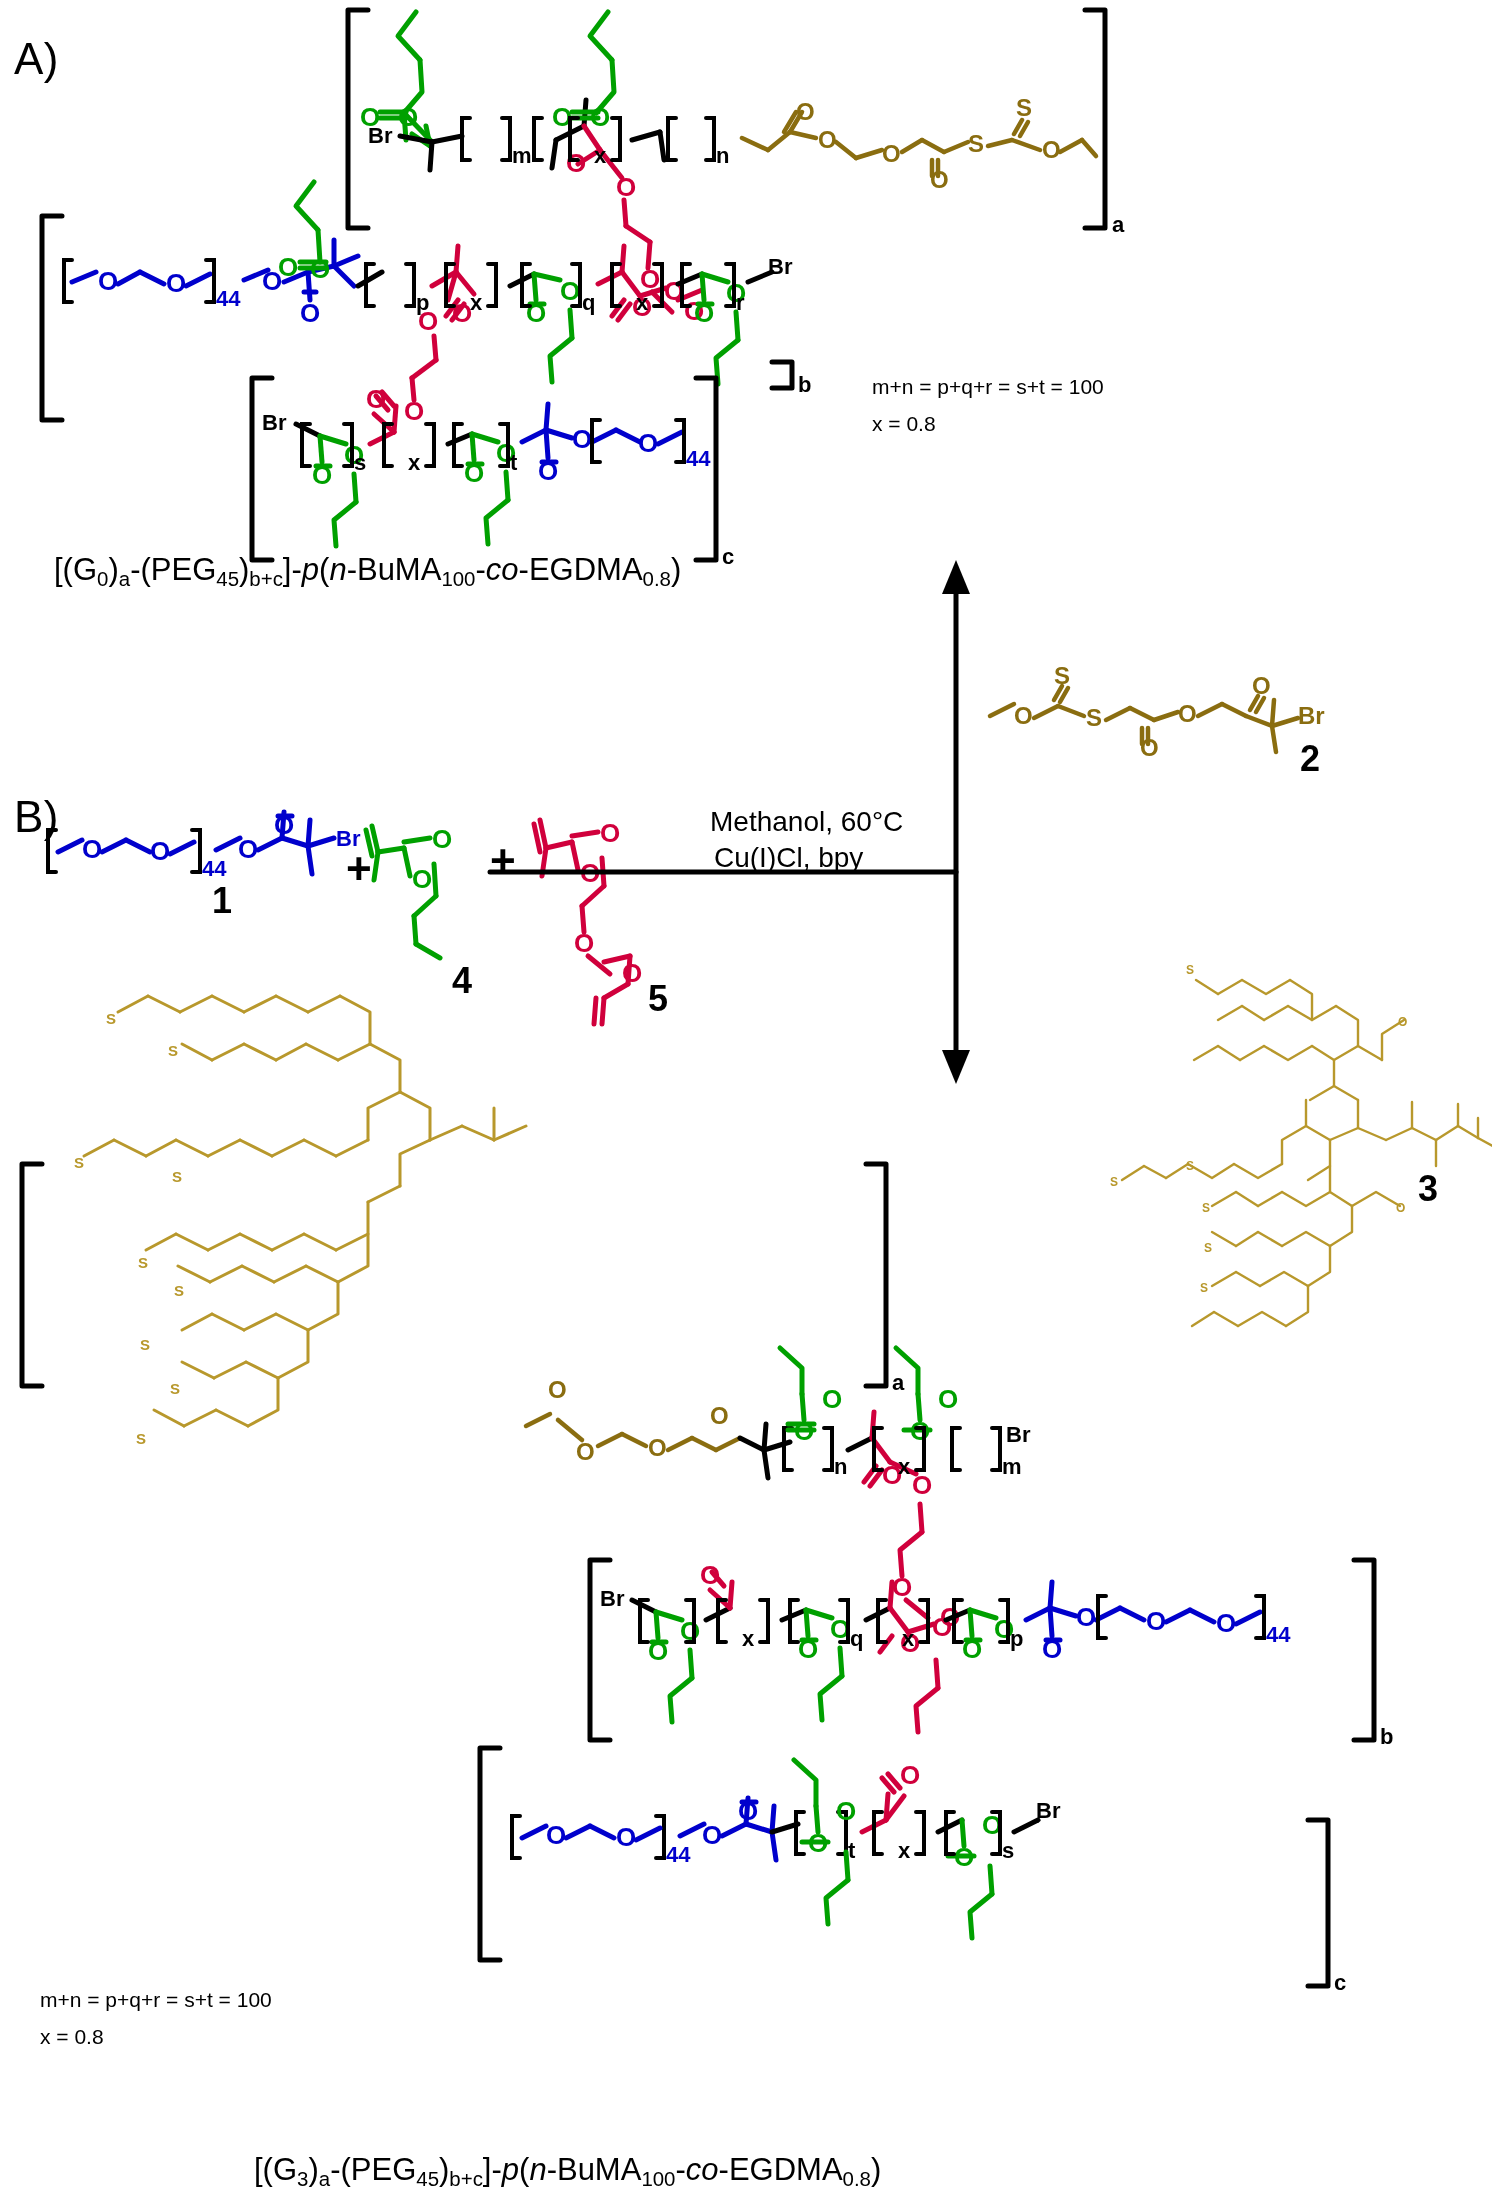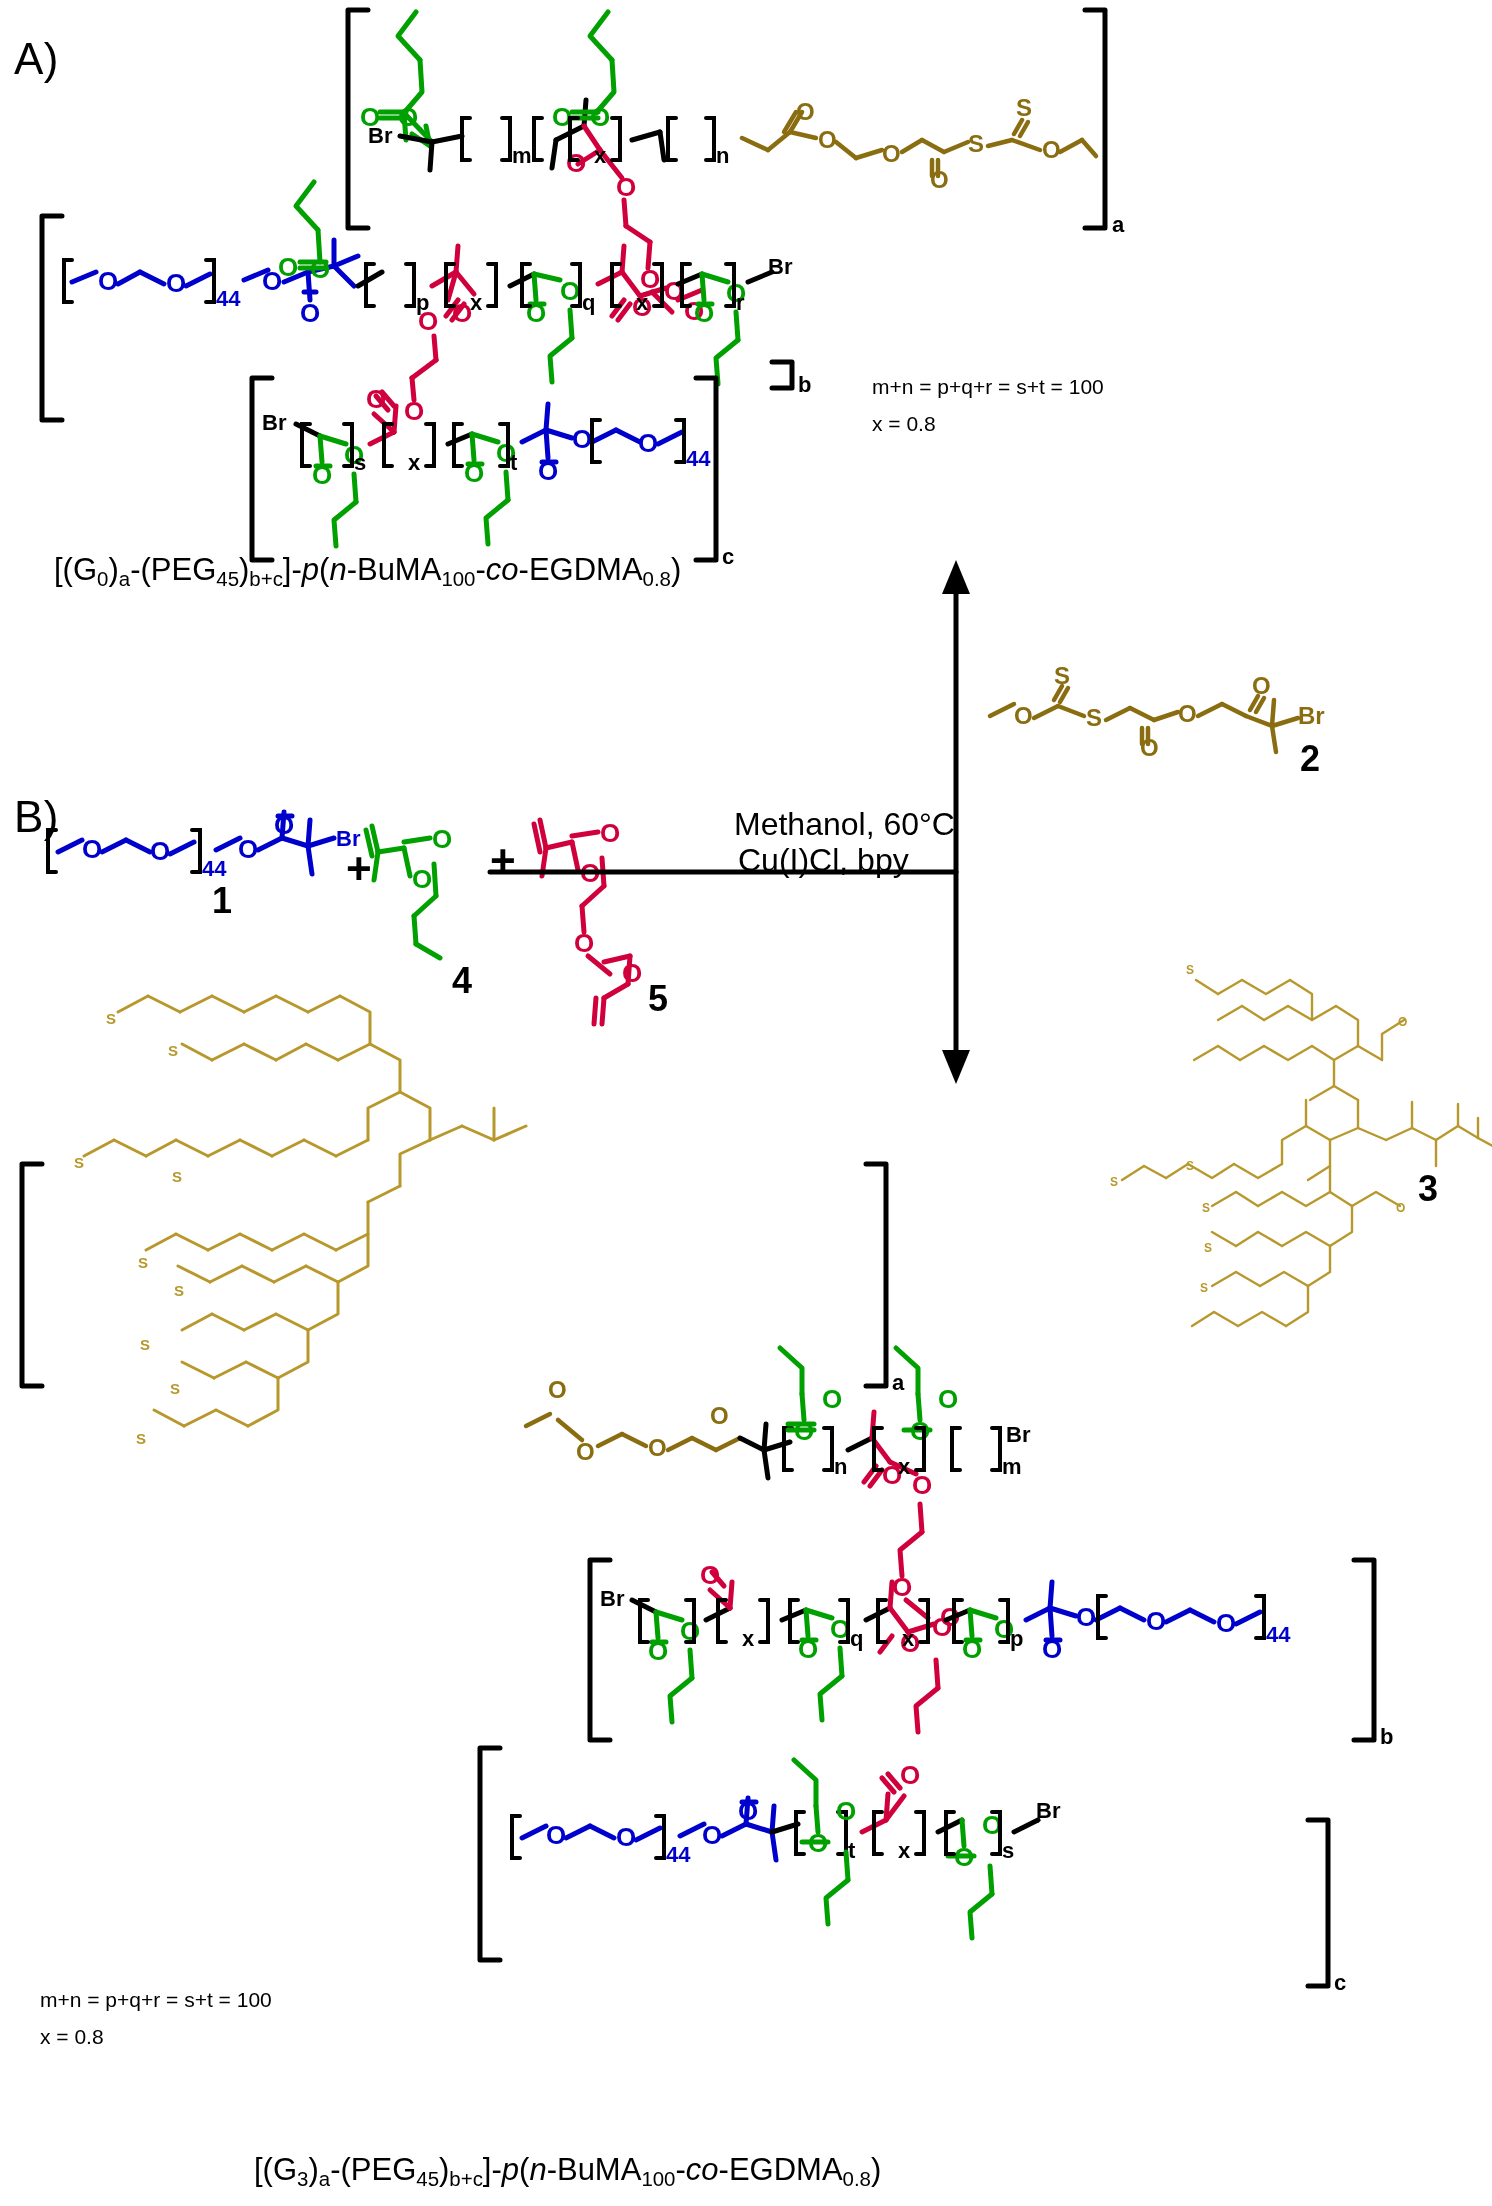--- a/index.html
+++ b/index.html
@@ -3,21 +3,21 @@
 <meta charset="utf-8">
 <style>
   html,body{margin:0;padding:0;background:#fff;}
   body{width:1492px;height:2206px;position:relative;
        font-family:"Liberation Sans","DejaVu Sans",sans-serif;color:#000;}
   .canvas{position:absolute;left:0;top:0;width:1492px;height:2206px;overflow:hidden;}
   svg.sheet{position:absolute;left:0;top:0;width:1492px;height:2206px;}
   .txt{position:absolute;white-space:nowrap;}
   .panel-letter{font-size:44px;letter-spacing:.5px;}
   .eqline{font-size:21px;}
-  .cond{font-size:32px;margin-left:24px;}
+  .cond{font-size:28px;}
   .nomen{font-size:31px;}
   .cmpnum{font-size:36px;font-weight:bold;}
   .plus{font-size:44px;font-weight:bold;}
   sub{font-size:.66em;vertical-align:-.28em;}
   .ital{font-style:italic;}
 </style>
 </head>
 <body>
 
 <div class="canvas">

